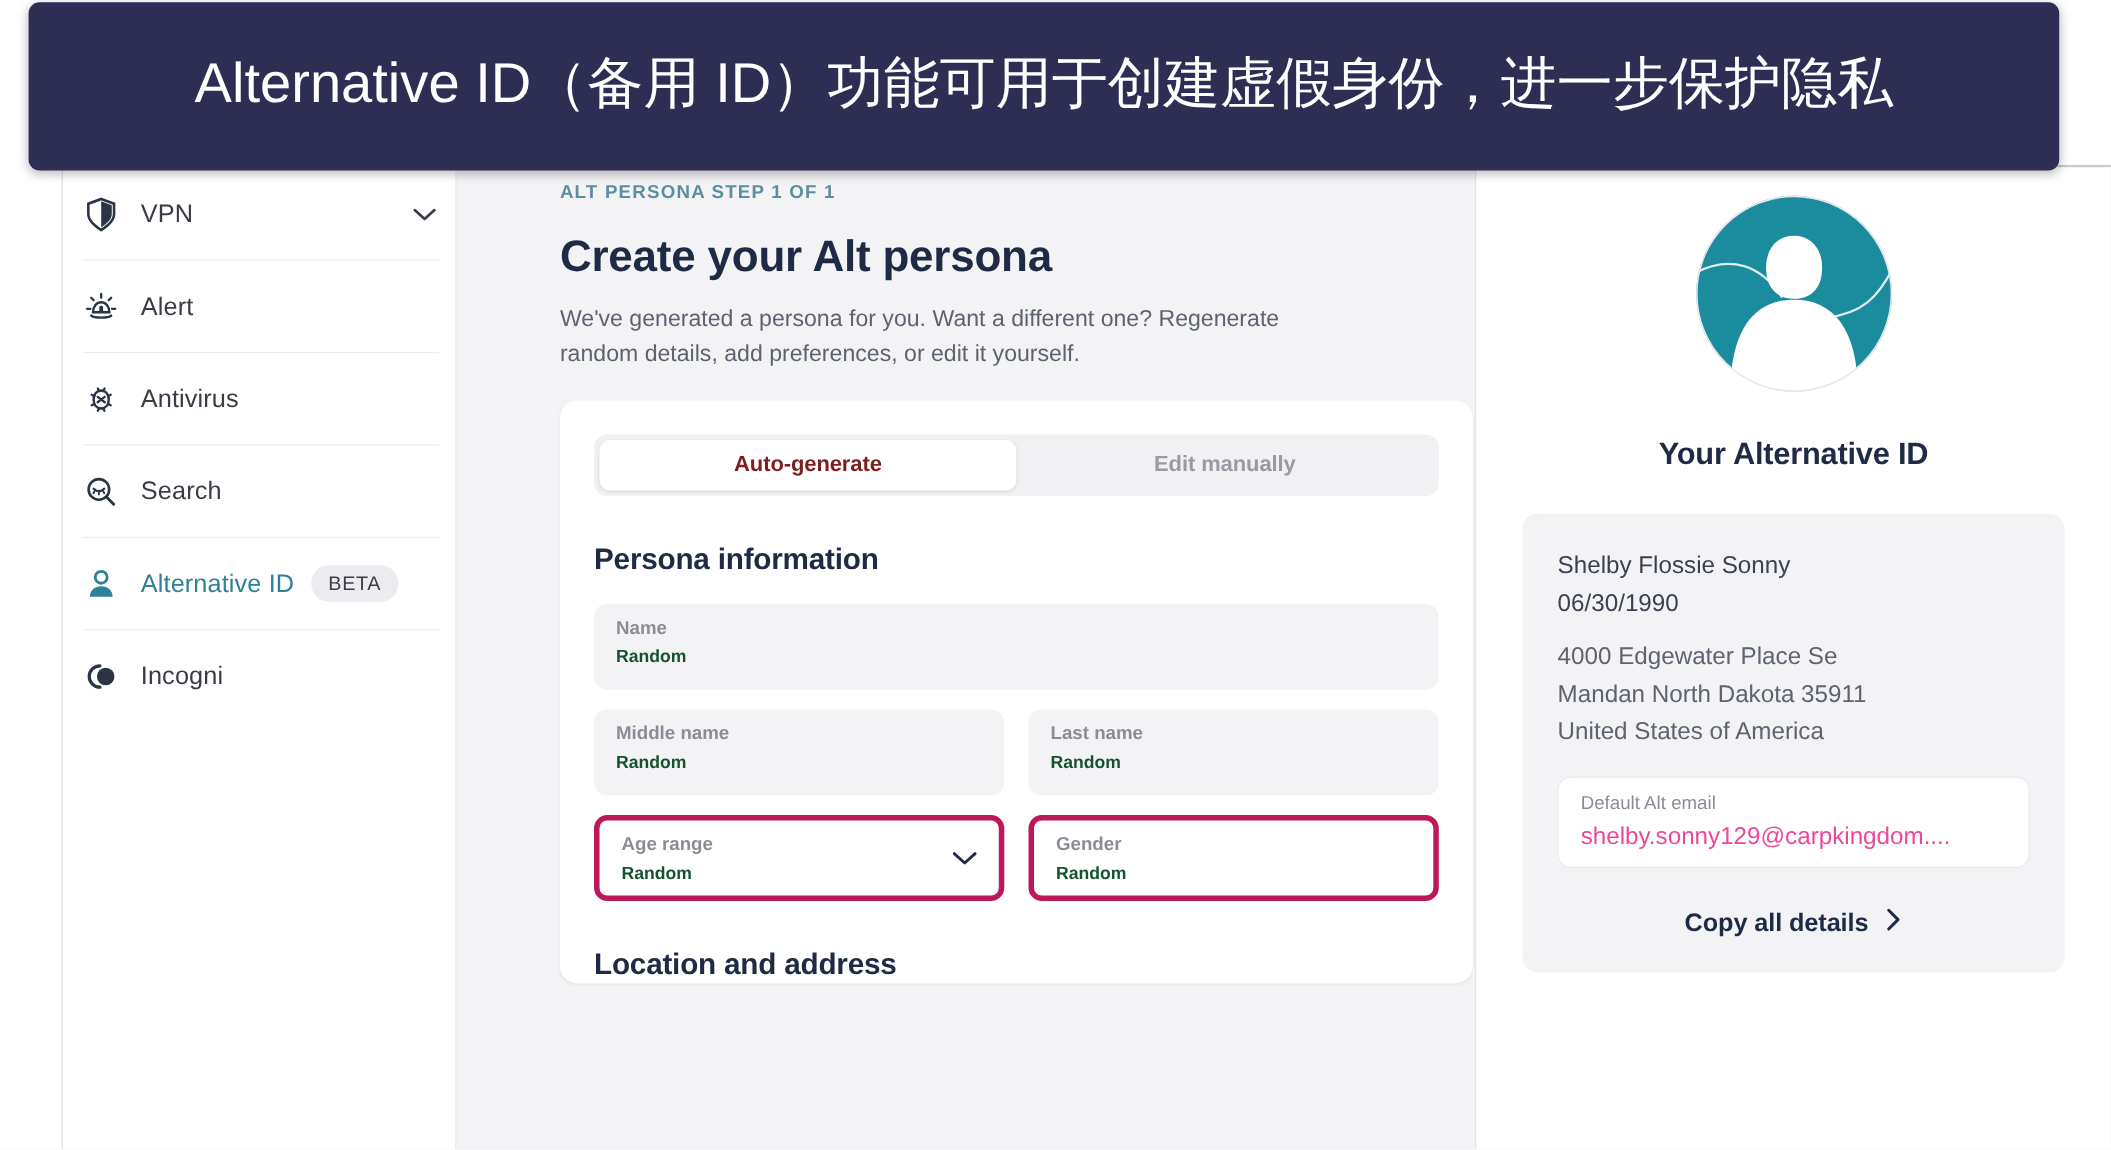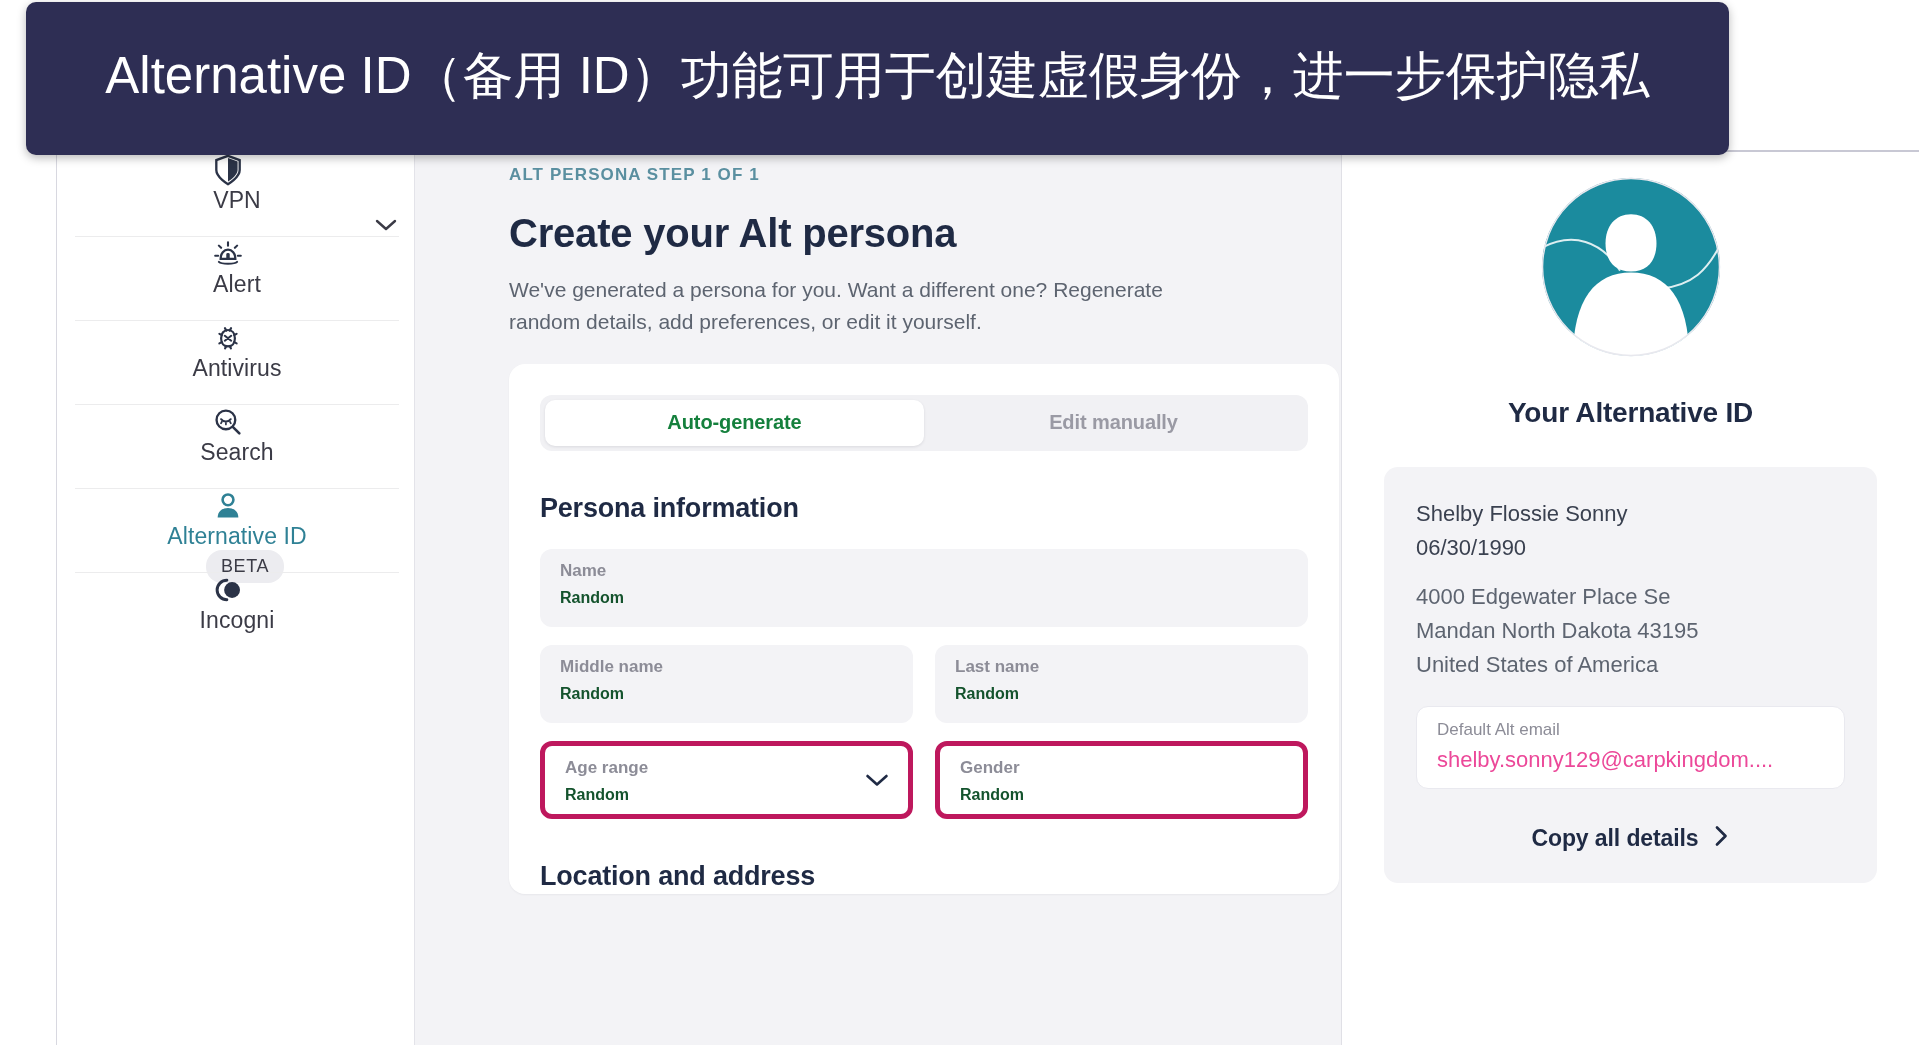--- a/index.html
+++ b/index.html
@@ -8,21 +8,21 @@
     overflow: hidden;
     background: #ffffff;
     font-family: "Liberation Sans", sans-serif;
   }
   #root { position: relative; width: 1919px; height: 1045px; background:#ffffff; }
 
   
   .banner {
     position: absolute;
     left: 26px; top: 2px;
-    width: 1703px; height: 153px;
+    width: 1846px; height: 153px;
     background: #2e2e54;
     border-radius: 10px;
     box-shadow: 0 3px 10px rgba(0,0,0,0.28);
     display: flex; align-items: center; justify-content: center;
     z-index: 40;
     padding: 4px 40px 10px 40px;
   }
   .banner-text {
     color: #ffffff;
     font-size: 51px;
@@ -51,21 +51,20 @@
     border-right: 1px solid #e3e3e9;
     border-left: 1px solid #d8d8e0;
   }
   .nav-item {
     position: relative;
     height: 84px;
     margin: 0 15px 0 18px;
     display: flex; align-items: center;
     border-top: 1px solid #ececed;
     padding-left: 0px;
-    flex-direction: column;
   }
   .nav-item:first-child { border-top: 1px solid #ececed; }
   .nav-ico {
     width: 34px; height: 34px;
     display: flex; align-items: center; justify-content: center;
     flex: 0 0 34px;
     margin-right: 19px;
   }
   .nav-label {
     font-size: 23px;
@@ -144,21 +143,21 @@
     height: 46px;
     display: flex; align-items: center; justify-content: center;
     font-size: 20px;
     font-weight: bold;
     color: #9a9aa4;
     border-radius: 10px;
     letter-spacing: -0.1px;
   }
   .tab.active {
     background: #ffffff;
-    color: #15803d;
+    color: #7f1d1d;
     box-shadow: 0 1px 3px rgba(20,20,40,0.10);
   }
   .section-title {
     font-size: 27px;
     font-weight: bold;
     color: #1f2a44;
     margin: 42px 0 0 31px;
     letter-spacing: -0.2px;
   }
   .fields { margin: 25px 31px 0 31px; }
@@ -422,21 +421,21 @@
         </svg>
       </div>
 
       <div class="panel-title">Your Alternative ID</div>
 
       <div class="idcard">
         <div class="idline-strong">Shelby Flossie Sonny</div>
         <div class="idline-strong">06/30/1990</div>
         <div class="idgap"></div>
         <div class="idline">4000 Edgewater Place Se</div>
-        <div class="idline">Mandan North Dakota 43195</div>
+        <div class="idline">Mandan North Dakota 35911</div>
         <div class="idline">United States of America</div>
 
         <div class="emailbox">
           <div class="email-label">Default Alt email</div>
           <div class="email-value">shelby.sonny129@carpkingdom....</div>
         </div>
 
         <div class="copyrow">
           <span class="txt">Copy all details</span>
           <span>

